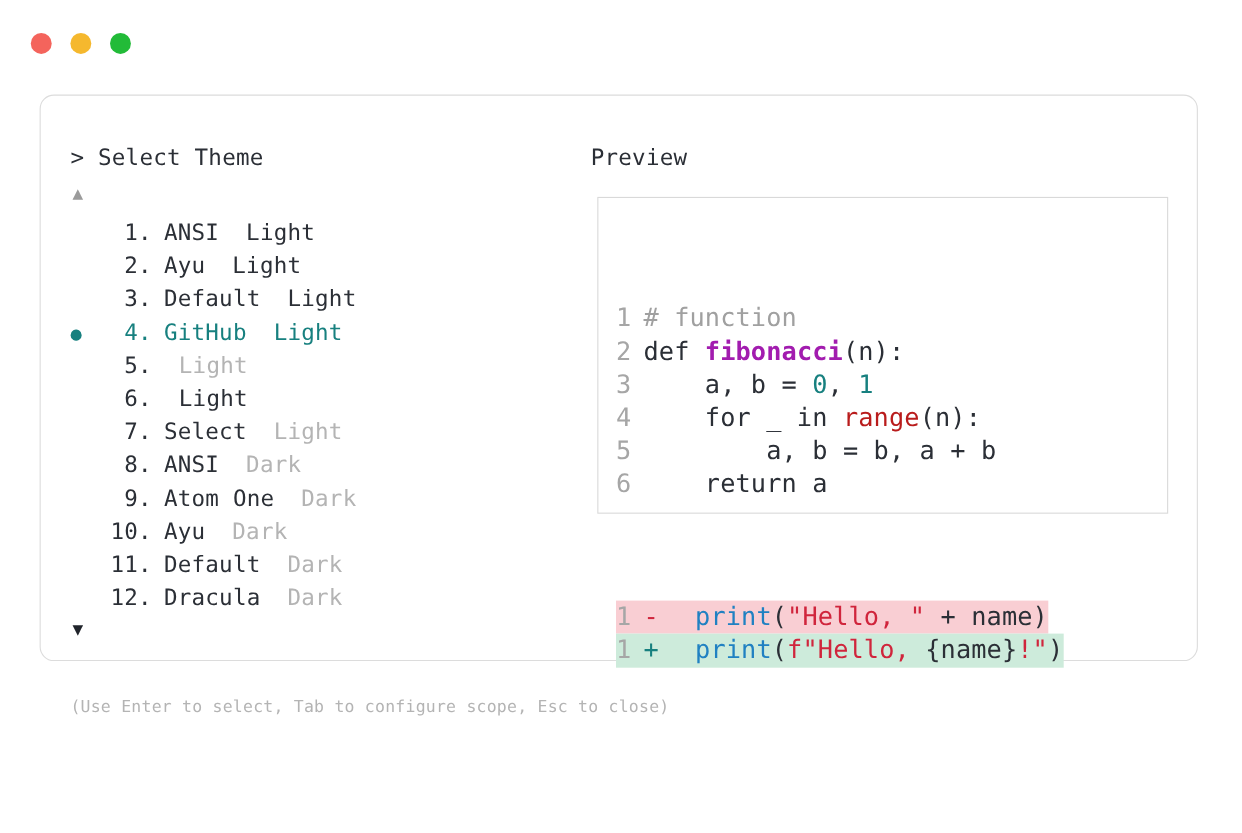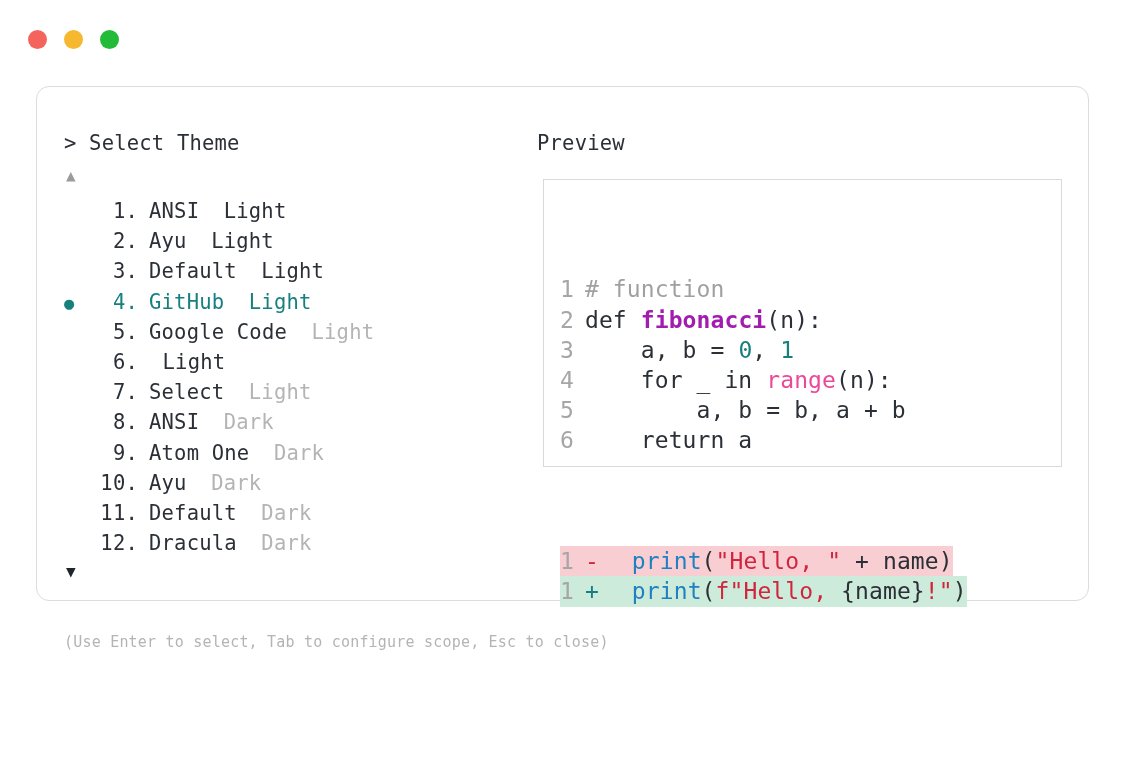--- a/index.html
+++ b/index.html
@@ -151,21 +151,21 @@
   .ln {
     color: #a6a6a6;
     display: inline-block;
     width: 11px;
     text-align: right;
   }
   .tok-default { color: #2b2f36; }
   .tok-comment { color: #a0a0a0; }
   .tok-keyword { color: #2b2f36; }
   .tok-func    { color: #a21caf; font-weight: bold; }
-  .tok-builtin { color: #ec4899; }
+  .tok-builtin { color: #b91c1c; }
   .tok-number  { color: #17807f; }
   .tok-string  { color: #d0253c; }
   .tok-paren   { color: #2b2f36; }
 
   .diff-block { margin-top: 30.2px; }
   .diff-line { white-space: pre; height: 30.2px; line-height: 30.2px; }
   .diff-hl {
     display: inline-block;
     line-height: 30.2px;
     padding: 0;
@@ -189,21 +189,21 @@
   <div class="card-inner">
 
     <div class="left-col">
       <div class="prompt-header"><span>&gt;</span> <span>Select Theme</span></div>
       <span class="scroll-arrow up">▲</span>
       <div class="theme-list">
           <div class="theme-row"><span class="bullet-cell"> </span><span class="idx-cell">1.</span><span class="name-cell">ANSI</span><span class="variant-cell" style="color: rgb(43, 47, 54);"> Light</span></div>
           <div class="theme-row"><span class="bullet-cell"> </span><span class="idx-cell">2.</span><span class="name-cell">Ayu</span><span class="variant-cell" style="color: rgb(43, 47, 54);"> Light</span></div>
           <div class="theme-row"><span class="bullet-cell"> </span><span class="idx-cell">3.</span><span class="name-cell">Default</span><span class="variant-cell" style="color: rgb(43, 47, 54);"> Light</span></div>
           <div class="theme-row selected"><span class="bullet-cell">●</span><span class="idx-cell">4.</span><span class="name-cell">GitHub</span><span class="variant-cell"> Light</span></div>
-          <div class="theme-row"><span class="bullet-cell"> </span><span class="idx-cell">5.</span><span class="name-cell">Google Code</span><span class="variant-cell"> Light</span></div>
+          <div class="theme-row"><span class="bullet-cell"> </span><span class="idx-cell">5.</span><span class="variant-cell"> Light</span></div>
           <div class="theme-row"><span class="bullet-cell"> </span><span class="idx-cell">6.</span><span class="variant-cell" style="color: rgb(43, 47, 54);"> Light</span></div>
           <div class="theme-row"><span class="bullet-cell"> </span><span class="idx-cell">7.</span><span class="name-cell">Select</span><span class="variant-cell"> Light</span></div>
           <div class="theme-row"><span class="bullet-cell"> </span><span class="idx-cell">8.</span><span class="name-cell">ANSI</span><span class="variant-cell"> Dark</span></div>
           <div class="theme-row"><span class="bullet-cell"> </span><span class="idx-cell">9.</span><span class="name-cell">Atom One</span><span class="variant-cell"> Dark</span></div>
           <div class="theme-row"><span class="bullet-cell"> </span><span class="idx-cell">10.</span><span class="name-cell">Ayu</span><span class="variant-cell"> Dark</span></div>
           <div class="theme-row"><span class="bullet-cell"> </span><span class="idx-cell">11.</span><span class="name-cell">Default</span><span class="variant-cell"> Dark</span></div>
           <div class="theme-row"><span class="bullet-cell"> </span><span class="idx-cell">12.</span><span class="name-cell">Dracula</span><span class="variant-cell"> Dark</span></div>
         </div>
       <span class="scroll-arrow down">▼</span>
     </div>

